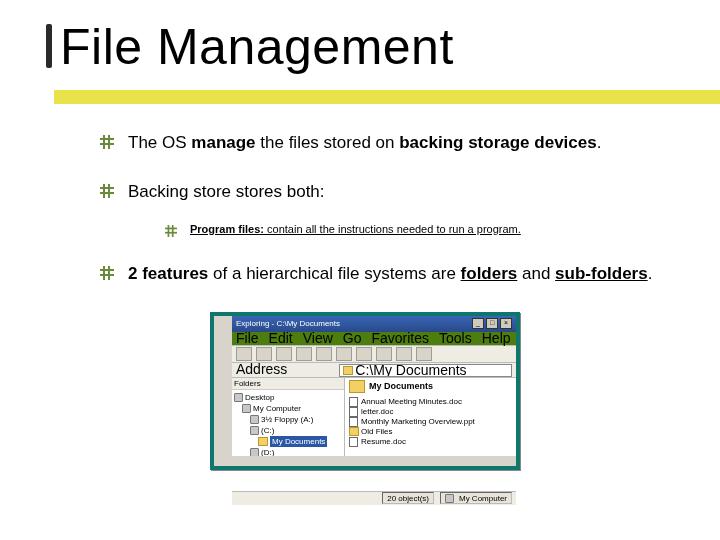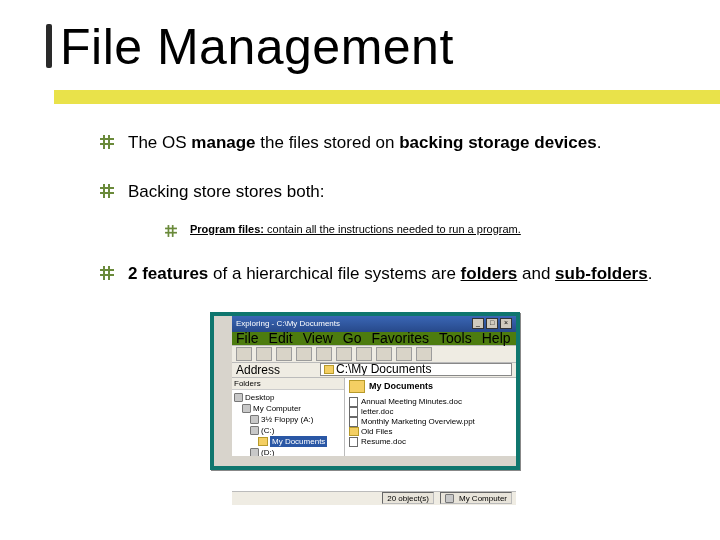--- a/index.html
+++ b/index.html
@@ -99,21 +99,21 @@
   }
   .ex-tool{
     height:16px;background:#efece3;border-bottom:1px solid #bbb;
     display:flex;align-items:center;gap:4px;padding:0 4px;
   }
   .ex-tool .tbtn{
     width:14px;height:12px;background:#d9d4c8;border:1px solid #9c9c9c;
   }
   .ex-addr{
     height:14px;background:#efece3;border-bottom:1px solid #bbb;
-    display:flex;align-items:flex-start;gap:0;padding:0 4px;font-size:12px;
+    display:flex;align-items:flex-end;gap:12px;padding:0 4px;font-size:14px;
   }
   .ex-addr .addrbox{
     flex:1;height:11px;background:#fff;border:1px solid #888;
     padding:0 3px;line-height:11px;overflow:hidden;white-space:nowrap;margin-left:40px;
   }
   .ex-body{display:flex;height:78px}
   .ex-tree{
     width:108px;background:#fff;border-right:1px solid #bbb;
     font-size:8px;padding:2px 2px;overflow:hidden;
   }

